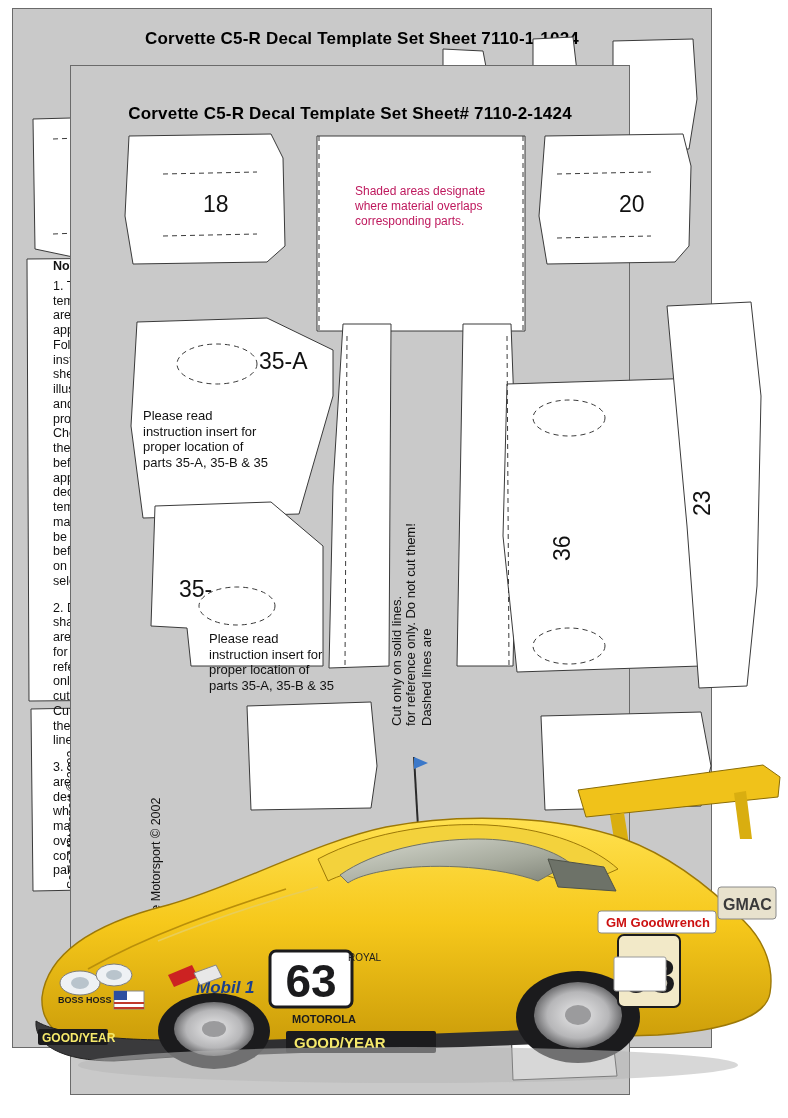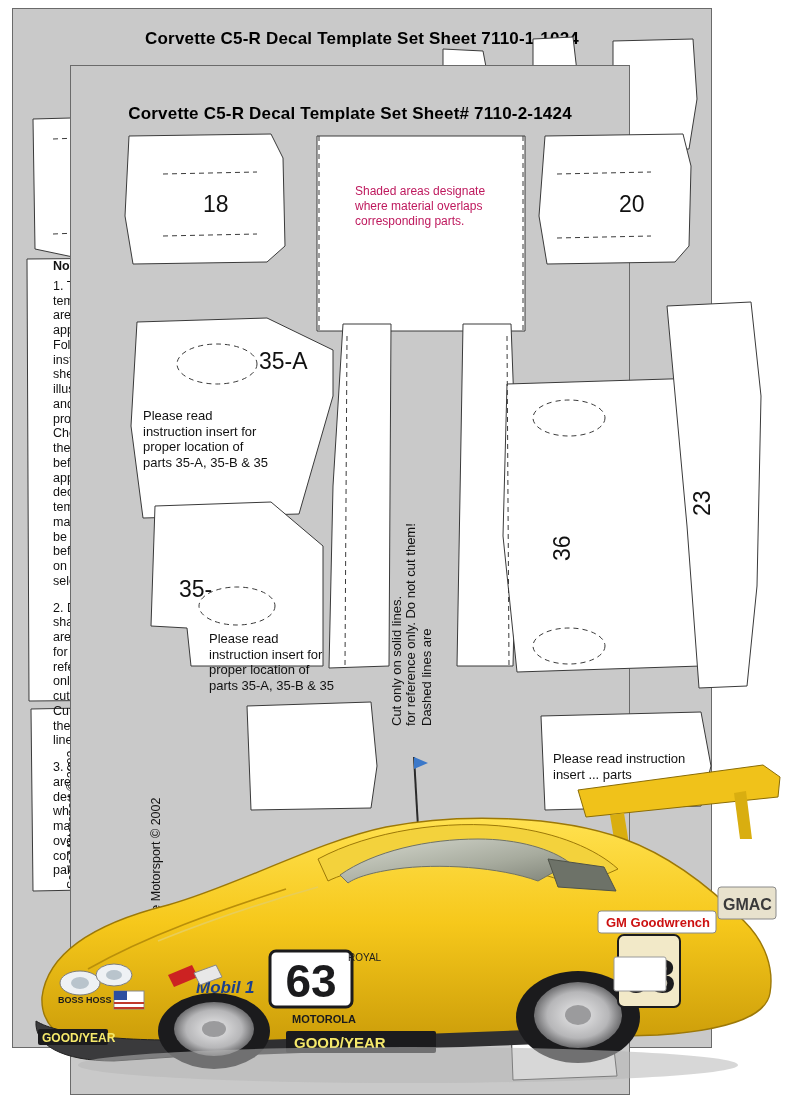--- a/index.html
+++ b/index.html
@@ -193,21 +193,20 @@
     <div class="num rot90" style="left:618px; top:450px;">23</div>
 
     <div class="shaded-text" style="left:284px; top:118px; width:148px;">Shaded areas designate where material overlaps corresponding parts.</div>
 
     <div class="vert-note" style="left:348px; top:660px; transform:rotate(-90deg); transform-origin:left top;">Dashed lines are</div>
     <div class="vert-note" style="left:332px; top:660px; transform:rotate(-90deg); transform-origin:left top;">for reference only. Do not cut them!</div>
     <div class="vert-note" style="left:318px; top:660px; transform:rotate(-90deg); transform-origin:left top;">Cut only on solid lines.</div>
 
     <div class="instr" style="left:72px; top:342px; width:125px;">Please read instruction insert for proper location of parts 35-A, 35-B &amp; 35</div>
     <div class="instr" style="left:138px; top:565px; width:125px;">Please read instruction insert for proper location of parts 35-A, 35-B &amp; 35</div>
-    <div class="instr" style="left:482px; top:685px; width:135px;">Please read instruction insert ... parts</div>
 
     <div class="copyright rot90" style="left:78px; top:870px;">Scale Motorsport © 2002</div>
   </div>
 
   <svg id="car-photo" viewBox="0 0 770 360">
     <defs>
       <linearGradient id="bodyGrad" x1="0" y1="0" x2="0" y2="1">
         <stop offset="0%" stop-color="#ffe14f"></stop>
         <stop offset="45%" stop-color="#f6c81b"></stop>
         <stop offset="100%" stop-color="#c99a08"></stop>

